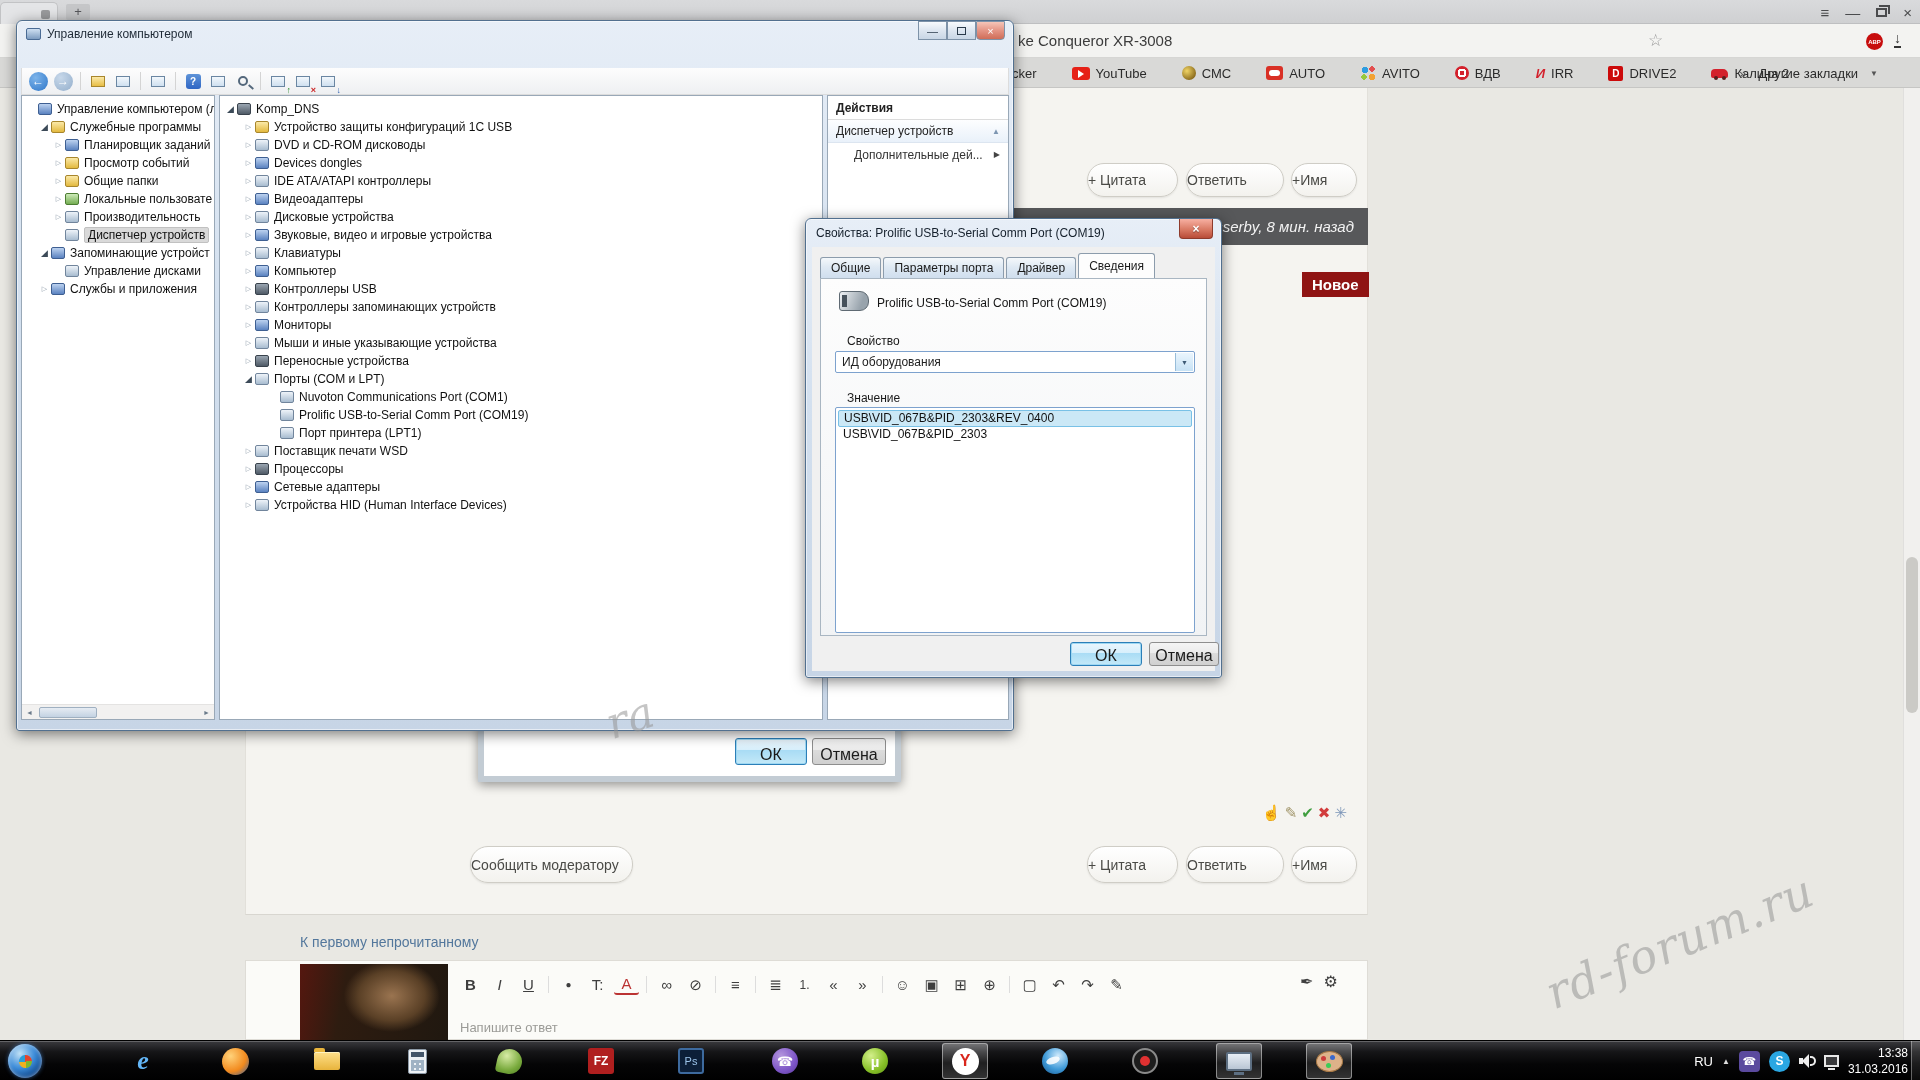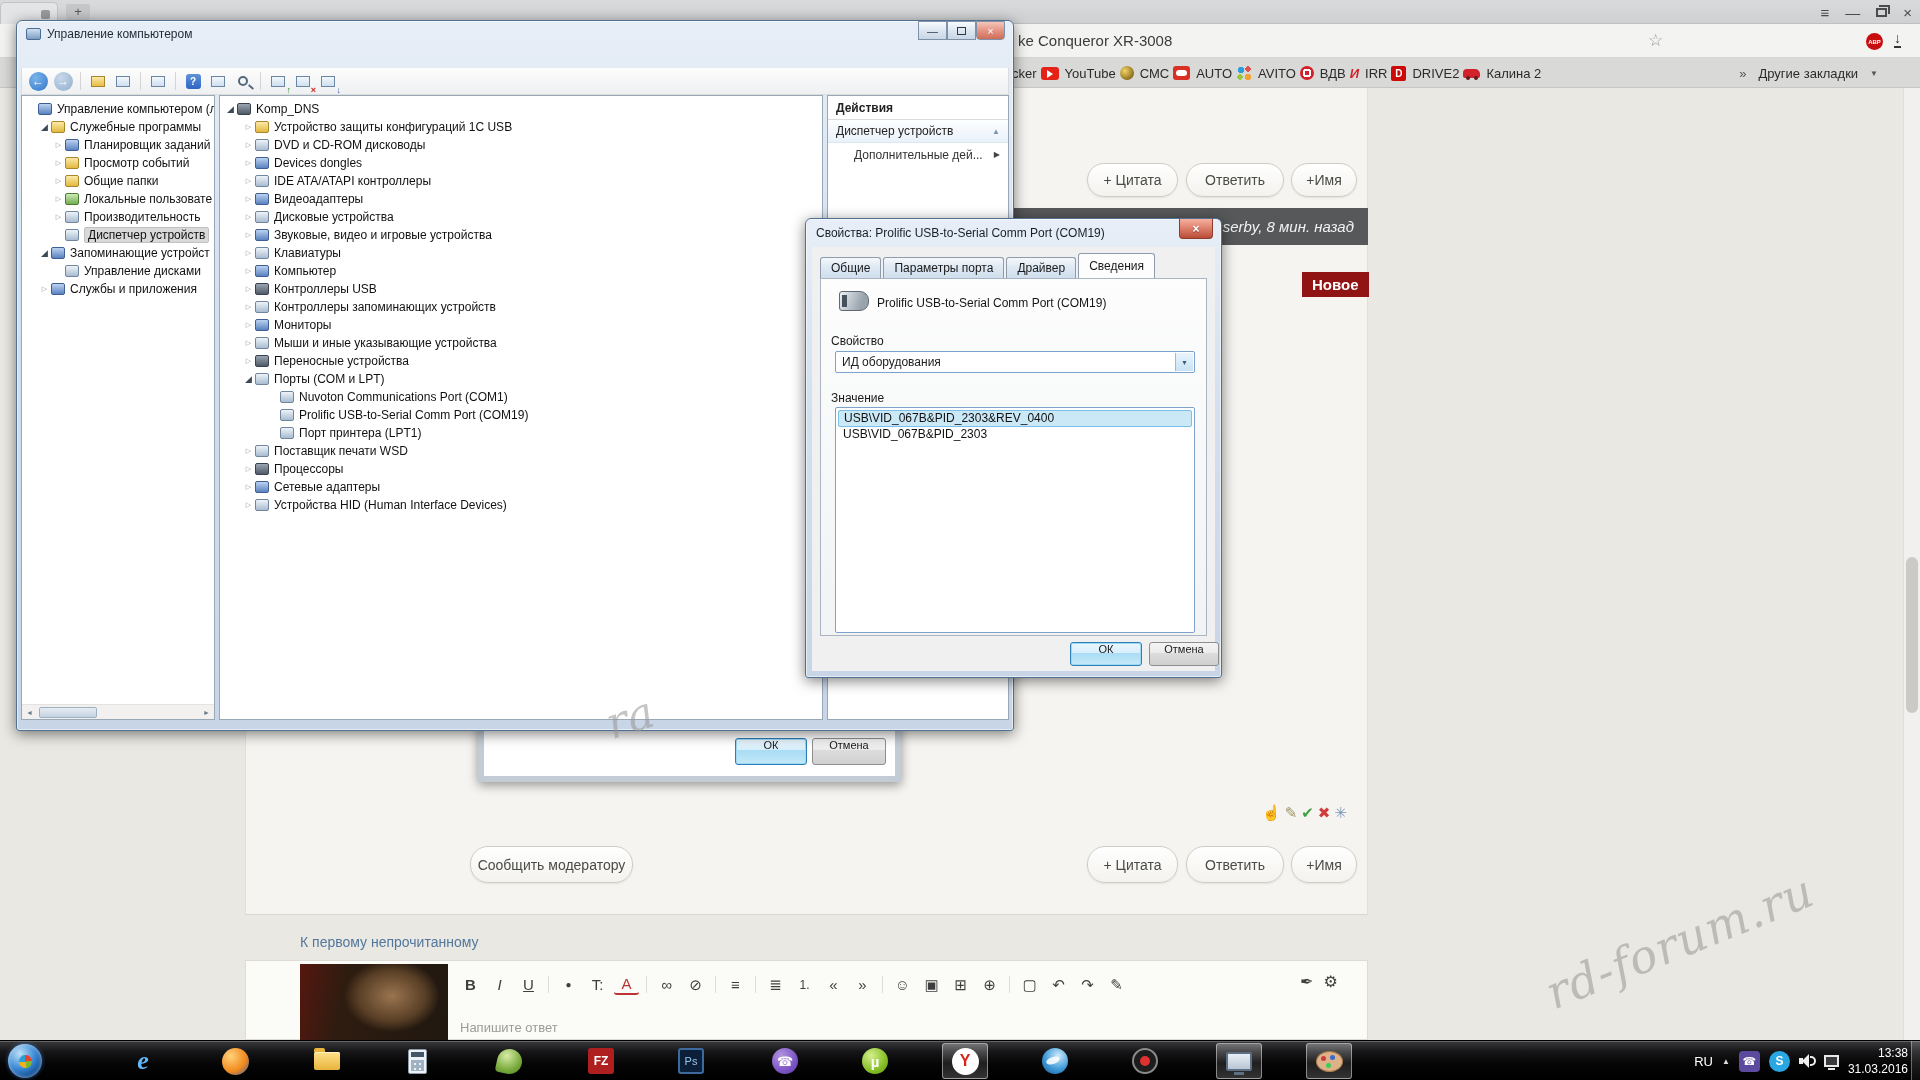--- a/index.html
+++ b/index.html
@@ -13,21 +13,21 @@
 .winctl{position:absolute;right:8px;top:0;height:24px;display:flex;align-items:center;gap:16px;color:#4a4b4d;font-size:15px}
 .winctl span{cursor:default}
 .restore-box{width:11px;height:9px;border:2px solid #4a4b4d;position:relative}
 .restore-box:before{content:"";position:absolute;right:-5px;top:-5px;width:9px;height:7px;border:2px solid #4a4b4d;border-left:none;border-bottom:none}
 .addrbar{position:absolute;left:0;top:24px;width:1920px;height:34px;background:#f3f3f1;border-bottom:1px solid #d6d6d4}
 .pagetitle{position:absolute;left:1018px;top:8px;font-size:15px;color:#3c3c3c;white-space:nowrap}
 .star{position:absolute;left:1648px;top:6px;font-size:17px;color:#9b9b9b}
 .abp{position:absolute;left:1866px;top:9px;width:17px;height:17px;border-radius:50%;background:#c70d0d;color:#fff;font-size:6px;font-weight:bold;display:flex;align-items:center;justify-content:center}
 .dlarrow{position:absolute;left:1894px;top:7px;font-size:14px;color:#333;border-bottom:2px solid #333;line-height:15px}
 .bmbar{position:absolute;left:0;top:58px;width:1920px;height:30px;background:#d9d9d7;border-bottom:1px solid #c6c6c4}
-.bmlist{position:absolute;left:1012px;top:0;height:30px;display:flex;align-items:center;gap:4px;font-size:13px;color:#2b2b2b;white-space:nowrap}
+.bmlist{position:absolute;left:1012px;top:0;height:30px;display:flex;align-items:center;gap:35px;font-size:13px;color:#2b2b2b;white-space:nowrap}
 .bm{display:flex;align-items:center;gap:6px}
 .bi{flex:none;display:flex;align-items:center;justify-content:center}
 .bi-yt{width:18px;height:13px;background:#e62117;border-radius:3px;position:relative}
 .bi-yt:after{content:"";position:absolute;left:6px;top:3px;border:4px solid transparent;border-left:6px solid #fff}
 .bi-cmc{width:14px;height:14px;border-radius:50%;background:radial-gradient(circle at 35% 35%,#f0d465,#8a6a1c 75%)}
 .bi-auto{width:17px;height:14px;background:#d93025;border-radius:3px;position:relative}
 .bi-auto:after{content:"";position:absolute;left:3px;top:4px;width:11px;height:6px;background:#fff;border-radius:3px}
 .bi-avito{width:16px;height:16px;background:
  radial-gradient(circle 3.4px at 5px 5px,#2e9de0 0 3.4px,transparent 3.5px),
  radial-gradient(circle 2.6px at 12px 4px,#e34f4f 0 2.6px,transparent 2.7px),
@@ -38,40 +38,40 @@
 .bi-d2{width:15px;height:15px;background:#cc0a0a;border-radius:2px;color:#fff;font-weight:bold;font-size:10px}
 .bi-kal{width:17px;height:9px;background:#d3212c;border-radius:4px 5px 2px 2px;position:relative}
 .bi-kal:after{content:"";position:absolute;left:3px;bottom:-2px;width:4px;height:4px;border-radius:50%;background:#55201f;box-shadow:8px 0 0 #55201f}
 .bmright{position:absolute;right:42px;top:0;height:30px;display:flex;align-items:center;gap:12px;font-size:13px;color:#2b2b2b}
 .chev{color:#555;font-size:13px}
 .carets{font-size:8px;color:#555}
 
 .pcol{position:absolute;left:245px;top:88px;width:1123px;height:827px;background:#f5f4f0;border-left:1px solid #e2e0da;border-right:1px solid #e2e0da;border-bottom:1px solid #d8d6d0}
 .postbar{position:absolute;left:245px;top:208px;width:1123px;height:37px;background:#57585a;color:#f2f2f2;font-size:15px;font-style:italic;display:flex;align-items:center;justify-content:flex-end;padding-right:14px}
 .badge{position:absolute;left:1302px;top:272px;background:#8f1413;color:#fff;font-weight:bold;font-size:15px;padding:4px 10px}
-.pill{position:absolute;border-radius:18px;border:1px solid #cfcdc6;background:linear-gradient(#ffffff,#f3f2ee);color:#4a4a46;font-size:14px;display:flex;align-items:center;justify-content:center;box-shadow:0 1px 2px rgba(0,0,0,.08)}
+.pill{position:absolute;border-radius:18px;border:1px solid #cfcdc6;background:linear-gradient(#ffffff,#f3f2ee);color:#4a4a46;font-size:14px;display:flex;align-items:center;box-shadow:0 1px 2px rgba(0,0,0,.08)}
 .reacts{position:absolute;left:1262px;top:804px;display:flex;gap:4px;font-size:15px}
 .firstunread{position:absolute;left:300px;top:934px;font-size:14px;color:#53779c}
 .editor{position:absolute;left:245px;top:960px;width:1123px;height:80px;background:#fbfbf8;border:1px solid #dedcd6}
 .avatar{position:absolute;left:300px;top:964px;width:148px;height:76px;background:
  radial-gradient(ellipse 60px 45px at 62% 42%,#9a7450 0,#5a4026 55%,transparent 80%),
  linear-gradient(100deg,#55170f 0,#2e1c10 30%,#201810 100%);}
 .etools{position:absolute;left:458px;top:972px;display:flex;align-items:center;gap:4px}
 .etool{width:25px;height:25px;display:flex;align-items:center;justify-content:center;font-size:15px;color:#3e3e3e;border-radius:3px}
 .etool.b{font-weight:bold}.etool.i{font-style:italic}.etool.u{text-decoration:underline}
 .esep{width:1px;height:17px;background:#ddd;margin:0 3px}
 .etools-r{position:absolute;left:1300px;top:972px;display:flex;gap:10px;font-size:16px;color:#3e3e3e}
 .reply-ph{position:absolute;left:460px;top:1020px;font-size:13px;color:#9b9b97}
 .vscroll{position:absolute;left:1903px;top:88px;width:17px;height:952px;background:#f1f0ee;border-left:1px solid #e0dfdd}
 .vthumb{position:absolute;left:2px;top:469px;width:12px;height:156px;background:#cbcac6;border-radius:7px}
 .wm{position:absolute;font-family:"DejaVu Serif",serif;font-style:italic;color:rgba(150,150,150,.55);white-space:nowrap}
 
 .msgbox{position:absolute;left:478px;top:724px;width:423px;height:58px;z-index:5;background:#fff;border:6px solid #c3ccd4;border-top:none;box-shadow:0 3px 10px rgba(0,0,0,.4)}
 
-.wbtn{position:absolute;background:linear-gradient(#f4f4f4,#ebebeb 45%,#dcdcdc 46%,#d0d0d0);border:1px solid #8e8e8e;border-radius:3px;font-size:11px;color:#1a1a1a;display:flex;align-items:flex-start;justify-content:center}
+.wbtn{position:absolute;background:linear-gradient(#f4f4f4,#ebebeb 45%,#dcdcdc 46%,#d0d0d0);border:1px solid #8e8e8e;border-radius:3px;font-size:16px;color:#1a1a1a;display:flex;align-items:flex-end;justify-content:center}
 .wbtn.def{background:linear-gradient(#eaf6fd,#d7effc 45%,#a9dcf5 46%,#c4e9f8);border:1px solid #2c7fb8;box-shadow:0 0 0 1px #9ed8f3 inset}
 .glass{background:linear-gradient(#e7eef7,#d3e0ef 40%,#c7d5e6);border:1px solid #52708f;box-shadow:0 3px 14px rgba(0,0,0,.5),inset 0 0 0 1px rgba(255,255,255,.55)}
 .trow{display:flex;align-items:center;height:18px;font-size:12px;color:#111;white-space:nowrap}
 .exp{width:13px;flex:none;font-size:7px;color:#8a98a6;text-align:center}
 .exp.open{color:#3c4a58;font-size:9px}
 .spacer{width:13px;flex:none}
 .dico{width:14px;height:12px;flex:none;margin-right:5px;border:1px solid #71859c;border-radius:2px;background:linear-gradient(#eef3f9,#a8bcd0)}
 .ci1{background:linear-gradient(#fbe9a8,#e3b93f);border-color:#a8862c}
 .ci2{background:linear-gradient(#bcd2f0,#5a82c0);border-color:#3e5f92}
 .ci3{background:linear-gradient(#cdeab8,#74ad52);border-color:#4c7d32}
@@ -113,21 +113,21 @@
 .dlg-title{position:absolute;left:10px;top:7px;font-size:12px;color:#15202c;white-space:nowrap}
 .dlg-x{position:absolute;right:8px;top:0;width:34px;height:20px;background:linear-gradient(#f7b0a2,#d97a64 55%,#b84c38);border:1px solid #8e3b2c;border-top:none;border-radius:0 0 4px 4px;color:#fff;font-size:12px;font-weight:bold;display:flex;align-items:center;justify-content:center;text-shadow:0 1px 1px rgba(0,0,0,.4)}
 .dlg-in{position:absolute;left:6px;top:28px;right:6px;bottom:6px;background:#f0f0f0}
 .tabs{position:absolute;left:8px;top:6px;height:25px;display:flex;align-items:flex-end}
 .tab{height:21px;line-height:20px;padding:0 10px;font-size:12px;color:#1a1a1a;background:linear-gradient(#f4f8fb,#dfe9f3 45%,#cfdeee);border:1px solid #8c9cac;border-bottom:none;border-radius:3px 3px 0 0;margin-right:2px}
 .tab.active{height:25px;line-height:24px;background:#fdfdfd;position:relative;z-index:3}
 .tabpage{position:absolute;left:8px;right:8px;top:31px;bottom:35px;border:1px solid #a9b6c2;background:linear-gradient(#fdfdfd,#f1f3f5);z-index:2}
 .conn{position:absolute;left:18px;top:12px;width:30px;height:20px;background:linear-gradient(110deg,#eef1f4,#98a3ac 75%);border:1px solid #5f6a73;border-radius:3px 9px 9px 3px}
 .conn:after{content:"";position:absolute;left:2px;top:3px;width:5px;height:12px;background:#47525c}
 .devname{position:absolute;left:56px;top:17px;font-size:12px;color:#151515;white-space:nowrap}
-.flabel{position:absolute;left:10px;font-size:12px;color:#1a1a1a}
+.flabel{position:absolute;left:26px;font-size:12px;color:#1a1a1a}
 .combo{position:absolute;left:14px;top:72px;width:360px;height:22px;background:#fff;border:1px solid #7da2ce;border-radius:2px;font-size:12px;display:flex;align-items:center;padding-left:6px}
 .combo-btn{position:absolute;right:1px;top:1px;bottom:1px;width:18px;background:linear-gradient(#eaf5fd,#c7e2f5);border-left:1px solid #98bdd9;display:flex;align-items:center;justify-content:center;font-size:7px;color:#3d5a75}
 .vlist{position:absolute;left:14px;top:128px;width:360px;height:226px;background:#fff;border:1px solid #7da2ce;border-radius:2px;padding:2px}
 .litem{height:17px;line-height:15px;font-size:12px;padding-left:5px;color:#111;white-space:nowrap}
 .litem.sel{background:#cbe8f6;border:1px solid #79c1e6;border-radius:2px}
 
 .taskbar{position:absolute;left:0;top:1040px;width:1920px;height:40px;z-index:40;background:linear-gradient(#3a3a3e,#151517 28%,#050506 60%,#000);border-top:1px solid #000;box-shadow:inset 0 1px 0 rgba(255,255,255,.22)}
 .orb{position:absolute;left:8px;top:3px;width:34px;height:34px;border-radius:50%;background:radial-gradient(circle at 35% 28%,#bfe0f5,#3c8bd8 45%,#0c4488 78%,#062a5e);box-shadow:inset 0 0 4px rgba(255,255,255,.6),0 0 4px rgba(80,160,255,.5)}
 .flag{position:absolute;left:11px;top:11px;width:13px;height:13px;border-radius:50%;transform:rotate(-8deg);background:conic-gradient(#e4452c 0 25%,#7db72f 0 50%,#f0b01f 0 75%,#2a9fd8 0)}
 .task{position:absolute;top:2px;width:46px;height:36px;display:flex;align-items:center;justify-content:center}

